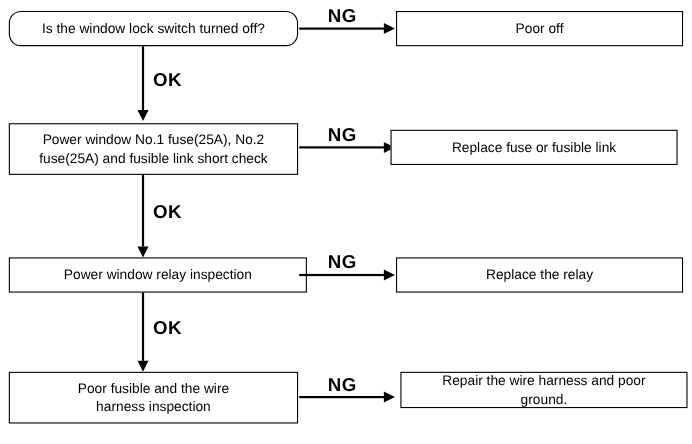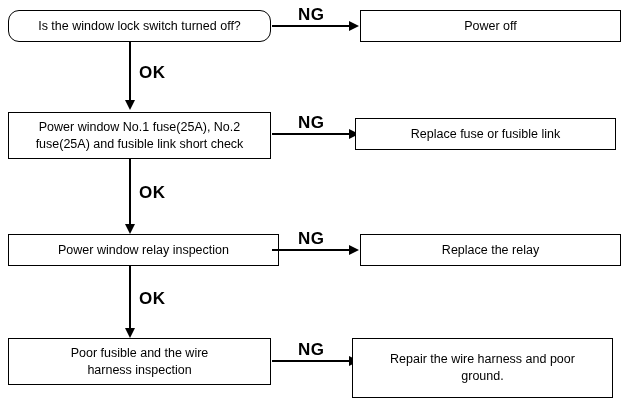--- a/index.html
+++ b/index.html
@@ -67,21 +67,21 @@
   </style>
 </head>
 <body>
 
 <div class="canvas">
 
   <div class="box" style="left:8px; top:10px; width:263px; height:32px;border-radius:11px;">Is the window lock switch turned off?</div>
   <div class="hline" style="left:272px; top:25px; width:78px;"></div>
   <div class="arrow-right" style="left:349px; top:21px;"></div>
   <div class="edge-label" style="left:298px; top:5px;">NG</div>
-  <div class="box" style="left:360px; top:10px; width:261px; height:32px;">Power off</div>
+  <div class="box" style="left:360px; top:10px; width:261px; height:32px;">Poor off</div>
 
   <div class="vline" style="left:129px; top:42px; height:59px;"></div>
   <div class="arrow-down" style="left:125px; top:100px;"></div>
   <div class="edge-label" style="left:139px; top:63px;">OK</div>
 
   <div class="box" style="left:8px; top:112px; width:263px; height:47px;">Power window No.1 fuse(25A), No.2
 fuse(25A) and fusible link short check</div>
   <div class="hline" style="left:272px; top:133px; width:78px;"></div>
   <div class="arrow-right" style="left:349px; top:129px;"></div>
   <div class="edge-label" style="left:298px; top:113px;">NG</div>
@@ -99,16 +99,16 @@
 
   <div class="vline" style="left:129px; top:266px; height:62px;"></div>
   <div class="arrow-down" style="left:125px; top:328px;"></div>
   <div class="edge-label" style="left:139px; top:289px;">OK</div>
 
   <div class="box" style="left:8px; top:338px; width:263px; height:47px;">Poor fusible and the wire
 harness inspection</div>
   <div class="hline" style="left:272px; top:360px; width:78px;"></div>
   <div class="arrow-right" style="left:349px; top:356px;"></div>
   <div class="edge-label" style="left:298px; top:340px;">NG</div>
-  <div class="box" style="left:352px; top:338px; width:261px; height:60px;">Repair the wire harness and poor
+  <div class="box" style="left:364px; top:338px; width:261px; height:33px;">Repair the wire harness and poor
 ground.</div>
 
 </div>
 
 </body></html>

